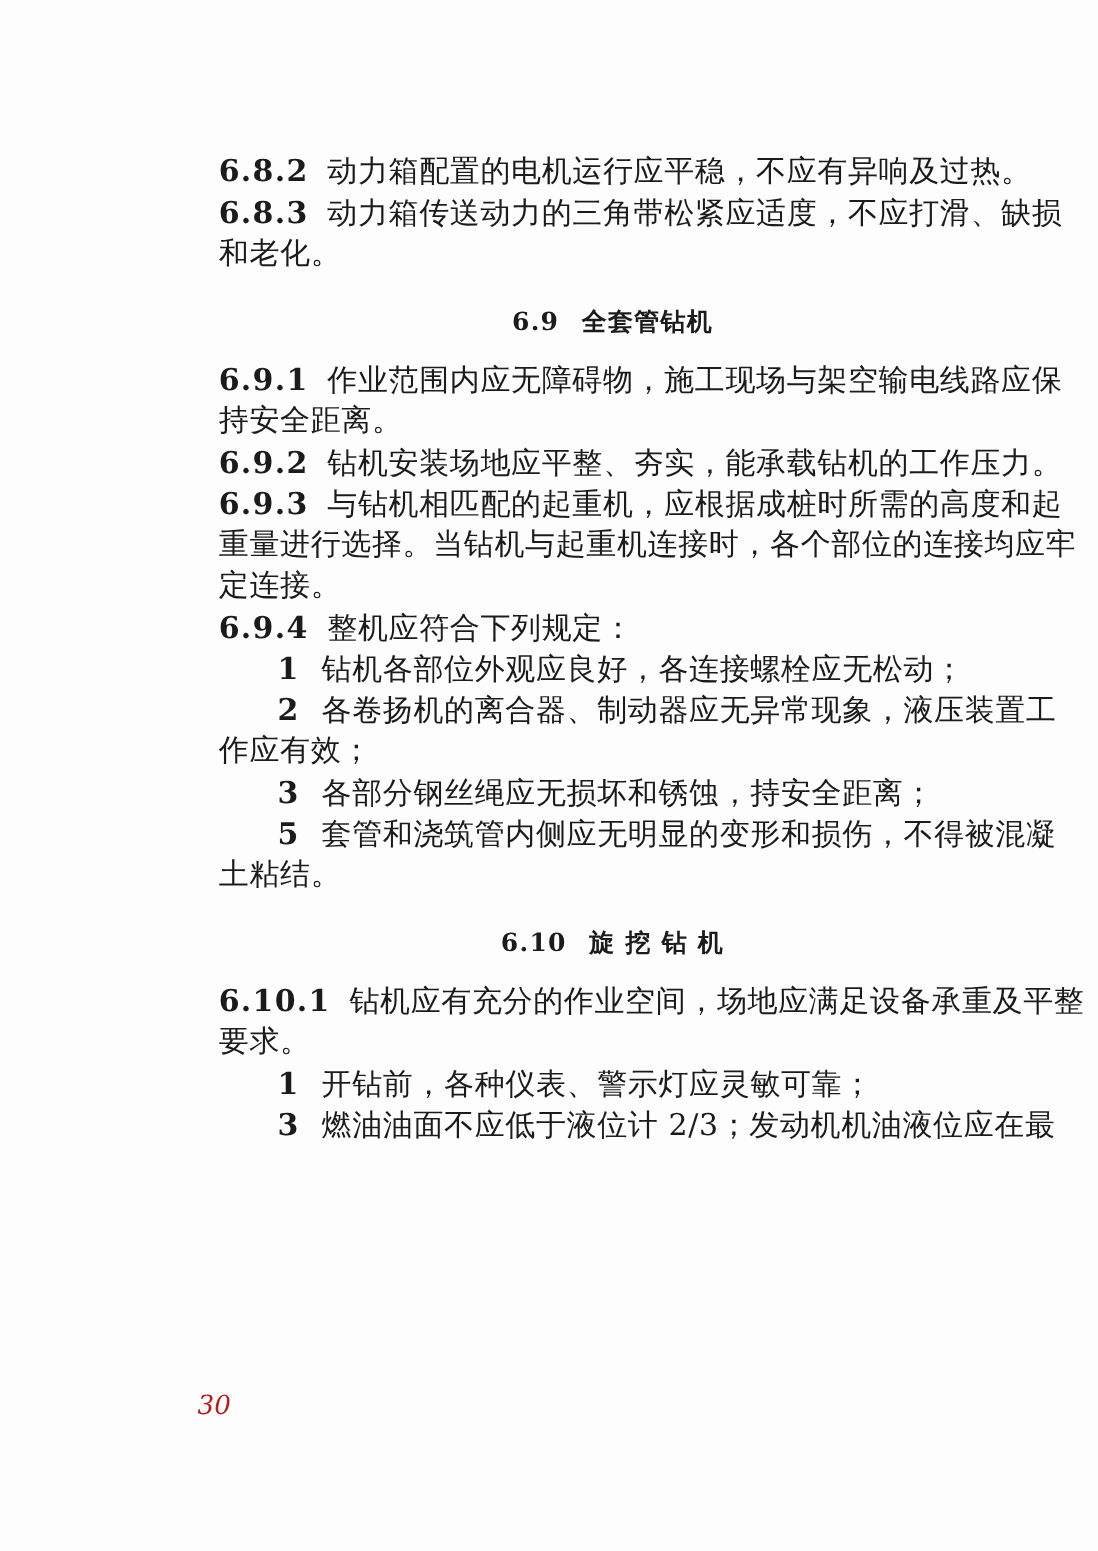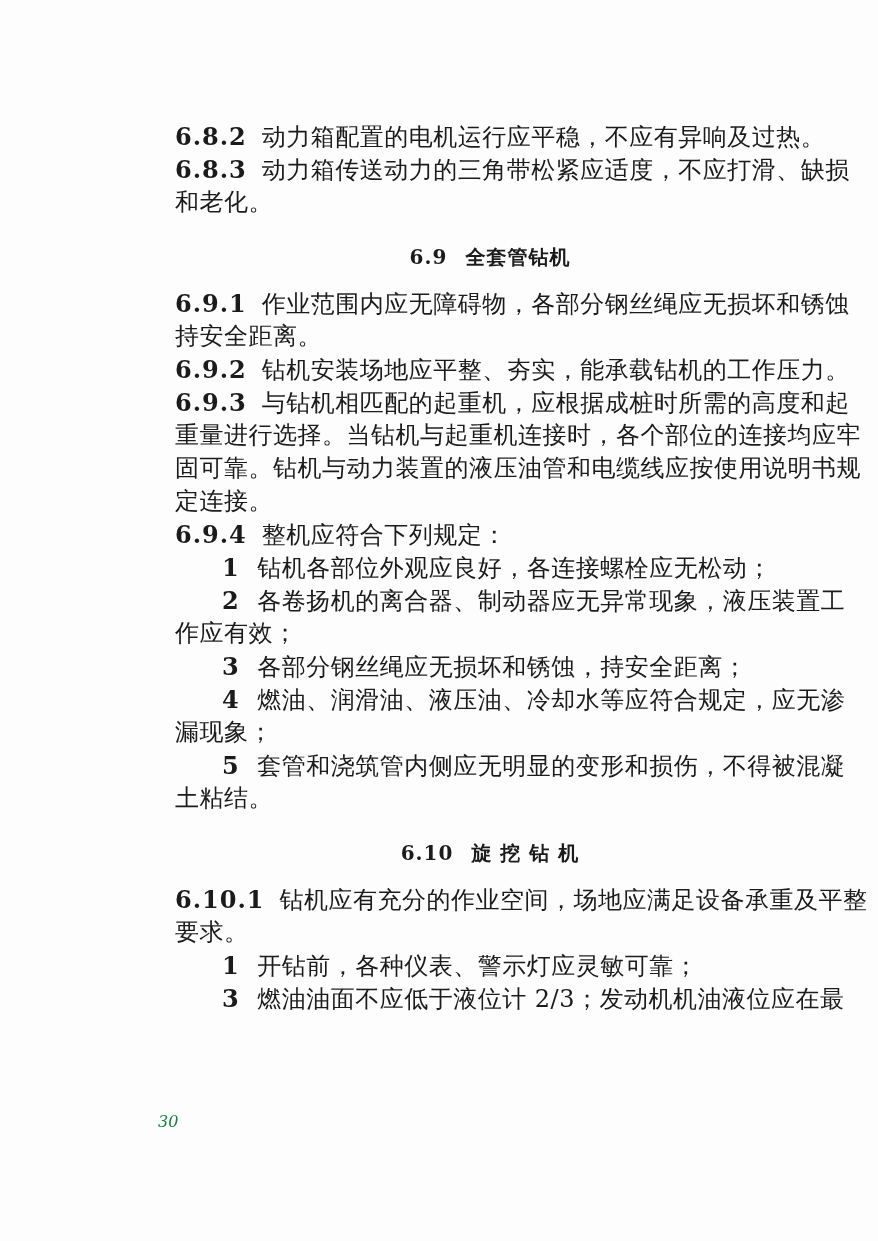--- a/index.html
+++ b/index.html
@@ -68,68 +68,63 @@
     margin-right: 18px;
   }
   .heading .htitle {
     font-family: "DejaVu Sans", sans-serif;
     font-weight: bold;
   }
   .page-number {
     position: absolute;
     left: 158px;
     top: 1112px;
-    font-size: 16px;
+    font-size: 21px;
     font-style: italic;
     font-family: "DejaVu Serif", serif;
-    color: #15803d;
+    color: #b91c1c;
   }
 </style>
 </head>
 <body>
 
 <div class="page">
   <main class="content" id="content">
       <div class="block clause">
         <div class="line first"><span class="num">6.8.2</span><span>动力箱配置的电机运行应平稳，不应有异响及过热。</span></div>
       </div>
       <div class="block clause">
         <div class="line first"><span class="num">6.8.3</span><span>动力箱传送动力的三角带松紧应适度，不应打滑、缺损</span></div>
         <div class="line cont"><span>和老化。</span></div>
       </div>
       <div class="block heading"><span class="hnum">6.9</span><span class="htitle">全套管钻机</span></div>
       <div class="block clause">
-        <div class="line first"><span class="num">6.9.1</span><span>作业范围内应无障碍物，各部分钢丝绳应无损坏和锈蚀</span></div>
+        <div class="line first"><span class="num">6.9.1</span><span>作业范围内应无障碍物，施工现场与架空输电线路应保</span></div>
         <div class="line cont"><span>持安全距离。</span></div>
       </div>
       <div class="block clause">
         <div class="line first"><span class="num">6.9.2</span><span>钻机安装场地应平整、夯实，能承载钻机的工作压力。</span></div>
       </div>
       <div class="block clause">
         <div class="line first"><span class="num">6.9.3</span><span>与钻机相匹配的起重机，应根据成桩时所需的高度和起</span></div>
         <div class="line cont"><span>重量进行选择。当钻机与起重机连接时，各个部位的连接均应牢</span></div>
-        <div class="line cont"><span>固可靠。钻机与动力装置的液压油管和电缆线应按使用说明书规</span></div>
         <div class="line cont"><span>定连接。</span></div>
       </div>
       <div class="block clause">
         <div class="line first"><span class="num">6.9.4</span><span>整机应符合下列规定：</span></div>
       </div>
       <div class="block item">
         <div class="line first"><span class="num">1</span><span>钻机各部位外观应良好，各连接螺栓应无松动；</span></div>
       </div>
       <div class="block item">
         <div class="line first"><span class="num">2</span><span>各卷扬机的离合器、制动器应无异常现象，液压装置工</span></div>
         <div class="line cont"><span>作应有效；</span></div>
       </div>
       <div class="block item">
         <div class="line first"><span class="num">3</span><span>各部分钢丝绳应无损坏和锈蚀，持安全距离；</span></div>
-      </div>
-      <div class="block item">
-        <div class="line first"><span class="num">4</span><span>燃油、润滑油、液压油、冷却水等应符合规定，应无渗</span></div>
-        <div class="line cont"><span>漏现象；</span></div>
       </div>
       <div class="block item">
         <div class="line first"><span class="num">5</span><span>套管和浇筑管内侧应无明显的变形和损伤，不得被混凝</span></div>
         <div class="line cont"><span>土粘结。</span></div>
       </div>
       <div class="block heading"><span class="hnum">6.10</span><span class="htitle">旋 挖 钻 机</span></div>
       <div class="block clause">
         <div class="line first"><span class="num">6.10.1</span><span>钻机应有充分的作业空间，场地应满足设备承重及平整</span></div>
         <div class="line cont"><span>要求。</span></div>
       </div>

